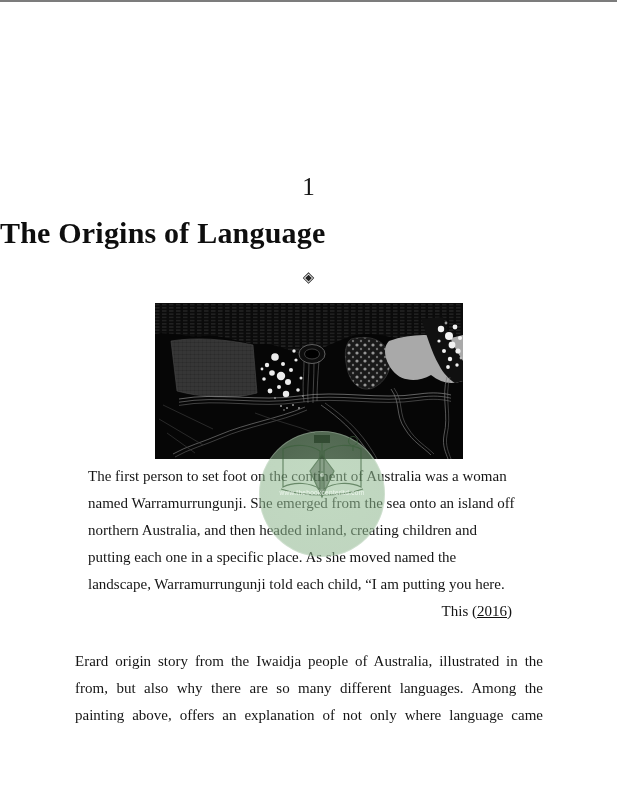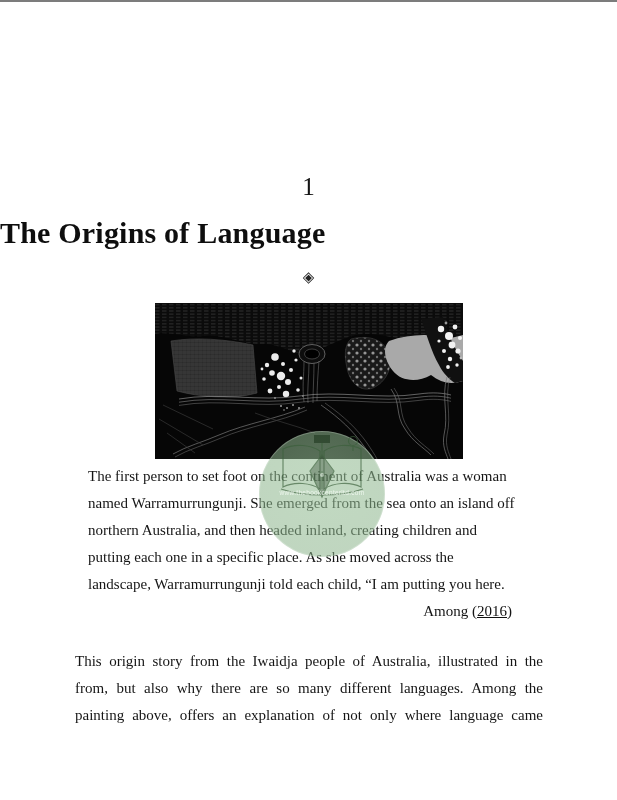--- a/index.html
+++ b/index.html
@@ -199,24 +199,24 @@
         <circle cx="63" cy="44" r="2" fill="rgba(235,245,235,0.7)" stroke="none"></circle>
       </g>
     </svg>
     <div class="wm-url">www.thebookcenterltd.com</div>
   </div>
 
   <div class="quote-block">
     <div class="quote-line">The first person to set foot on the continent of Australia was a woman</div>
     <div class="quote-line">named Warramurrungunji. She emerged from the sea onto an island off</div>
     <div class="quote-line">northern Australia, and then headed inland, creating children and</div>
-    <div class="quote-line">putting each one in a specific place. As she moved across the</div>
+    <div class="quote-line">putting each one in a specific place. As she moved named the</div>
     <div class="quote-line">landscape, Warramurrungunji told each child, “I am putting you here.</div>
-    <div class="quote-attribution"><span>Among (</span><span class="year-link">2016</span><span>)</span></div>
+    <div class="quote-attribution"><span>This (</span><span class="year-link">2016</span><span>)</span></div>
   </div>
 
   <div class="body-block">
-    <div class="body-line">This origin story from the Iwaidja people of Australia, illustrated in the</div>
+    <div class="body-line">Erard origin story from the Iwaidja people of Australia, illustrated in the</div>
     <div class="body-line">from, but also why there are so many different languages. Among the</div>
     <div class="body-line">painting above, offers an explanation of not only where language came</div>
   </div>
 
 </div>
 
 </body></html>

